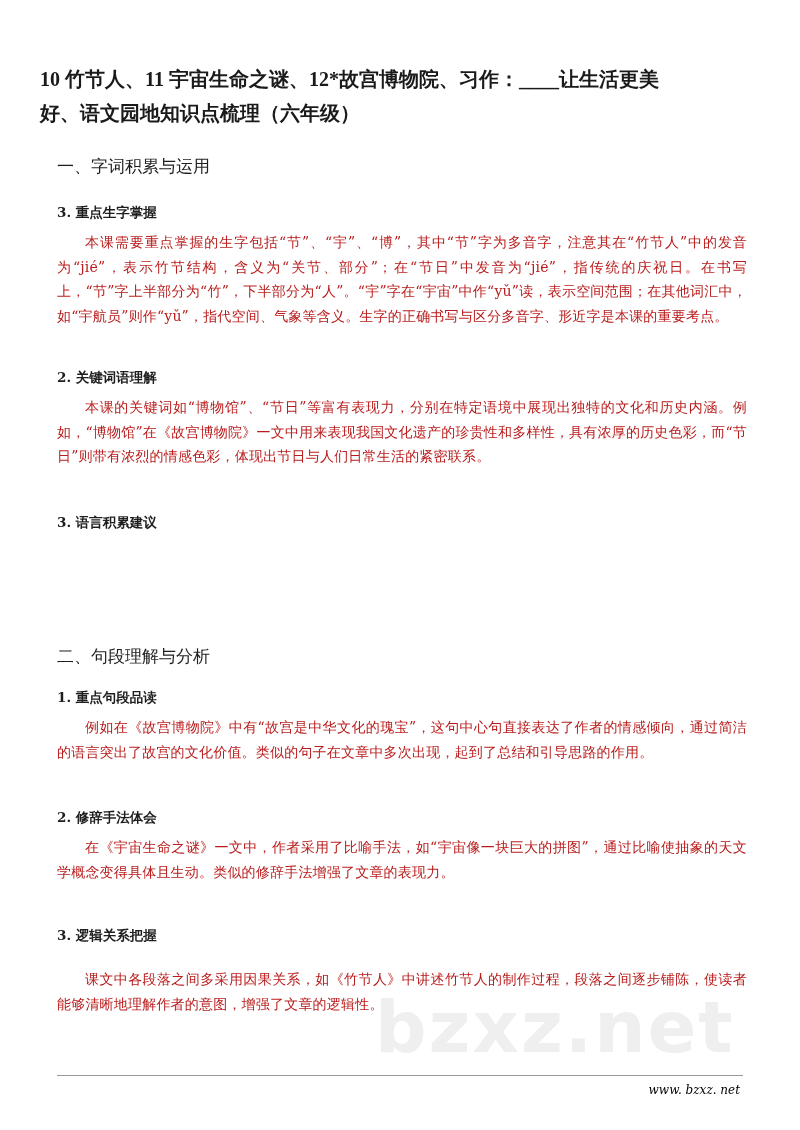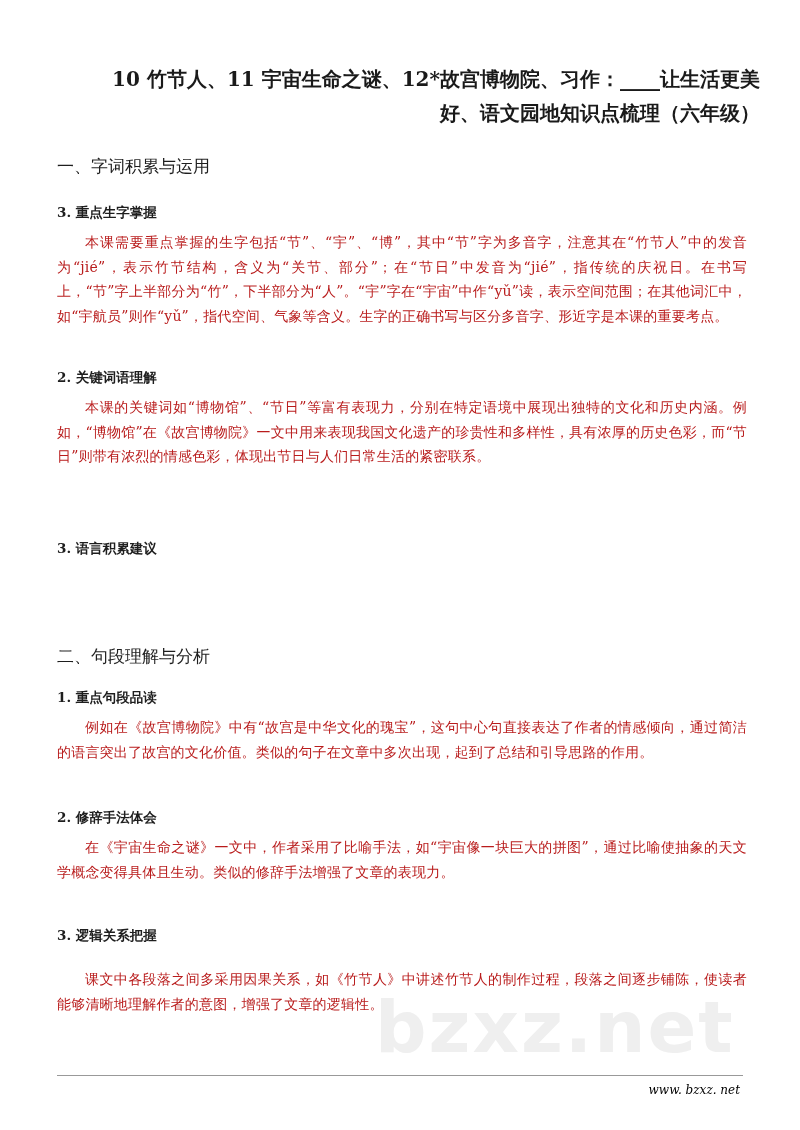--- a/index.html
+++ b/index.html
@@ -4,22 +4,23 @@
 <style>
   html, body { margin: 0; padding: 0; }
   body {
     width: 800px; height: 1130px; background: #ffffff; position: relative;
     overflow: hidden; color: #222;
     font-family: "DejaVu Serif", "Liberation Serif", serif;
   }
   .page { position: absolute; left: 0; top: 0; width: 800px; height: 1130px; }
   .title {
     position: absolute; left: 40px; width: 720px; top: 62px;
-    text-align: right; font-size: 20px; font-weight: bold; line-height: 34px;
+    text-align: left; font-size: 20px; font-weight: bold; line-height: 34px;
     color: #1a1a1a;
+    font-family: Liberation Serif, serif;
   }
   .h1 {
     position: absolute; left: 57px; font-size: 17px; font-weight: normal; color: #1e1e1e;
   }
   .h2 {
     position: absolute; left: 57px; font-size: 13.5px; font-weight: bold; color: #1e1e1e;
   }
   .para {
     position: absolute; left: 57px; width: 690px; font-size: 14px; line-height: 24.5px;
     text-indent: 28px; color: #b91c1c; text-align: justify; letter-spacing: 0.2px;
@@ -45,21 +46,21 @@
   </div>
 
   <div class="h1" style="top:155px;">一、字词积累与运用</div>
 
   <div class="h2" style="top:204px;">3. 重点生字掌握</div>
   <div class="para" style="top:230px;">本课需要重点掌握的生字包括“节”、“宇”、“博”，其中“节”字为多音字，注意其在“竹节人”中的发音为“jié”，表示竹节结构，含义为“关节、部分”；在“节日”中发音为“jié”，指传统的庆祝日。在书写上，“节”字上半部分为“竹”，下半部分为“人”。“宇”字在“宇宙”中作“yǔ”读，表示空间范围；在其他词汇中，如“宇航员”则作“yǔ”，指代空间、气象等含义。生字的正确书写与区分多音字、形近字是本课的重要考点。</div>
 
   <div class="h2" style="top:369px;">2. 关键词语理解</div>
   <div class="para" style="top:395px;">本课的关键词如“博物馆”、“节日”等富有表现力，分别在特定语境中展现出独特的文化和历史内涵。例如，“博物馆”在《故宫博物院》一文中用来表现我国文化遗产的珍贵性和多样性，具有浓厚的历史色彩，而“节日”则带有浓烈的情感色彩，体现出节日与人们日常生活的紧密联系。</div>
 
-  <div class="h2" style="top:514px;margin-top:26px;">3. 语言积累建议</div>
+  <div class="h2" style="top:514px;">3. 语言积累建议</div>
 
   <div class="h1" style="top:645px;">二、句段理解与分析</div>
 
   <div class="h2" style="top:689px;">1. 重点句段品读</div>
   <div class="para" style="top:715px;">例如在《故宫博物院》中有“故宫是中华文化的瑰宝”，这句中心句直接表达了作者的情感倾向，通过简洁的语言突出了故宫的文化价值。类似的句子在文章中多次出现，起到了总结和引导思路的作用。</div>
 
   <div class="h2" style="top:809px;">2. 修辞手法体会</div>
   <div class="para" style="top:835px;">在《宇宙生命之谜》一文中，作者采用了比喻手法，如“宇宙像一块巨大的拼图”，通过比喻使抽象的天文学概念变得具体且生动。类似的修辞手法增强了文章的表现力。</div>
 
   <div class="h2" style="top:927px;">3. 逻辑关系把握</div>

